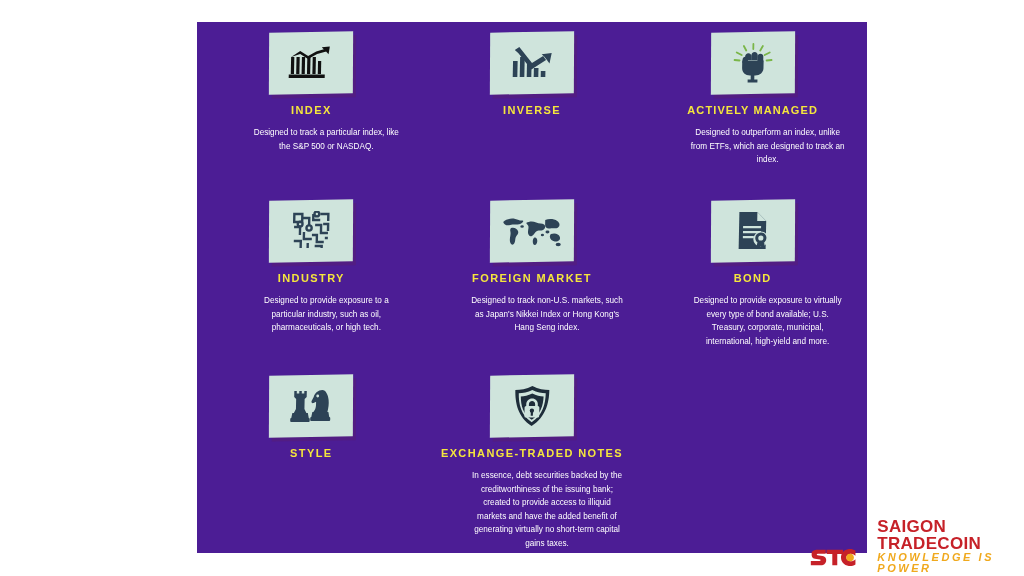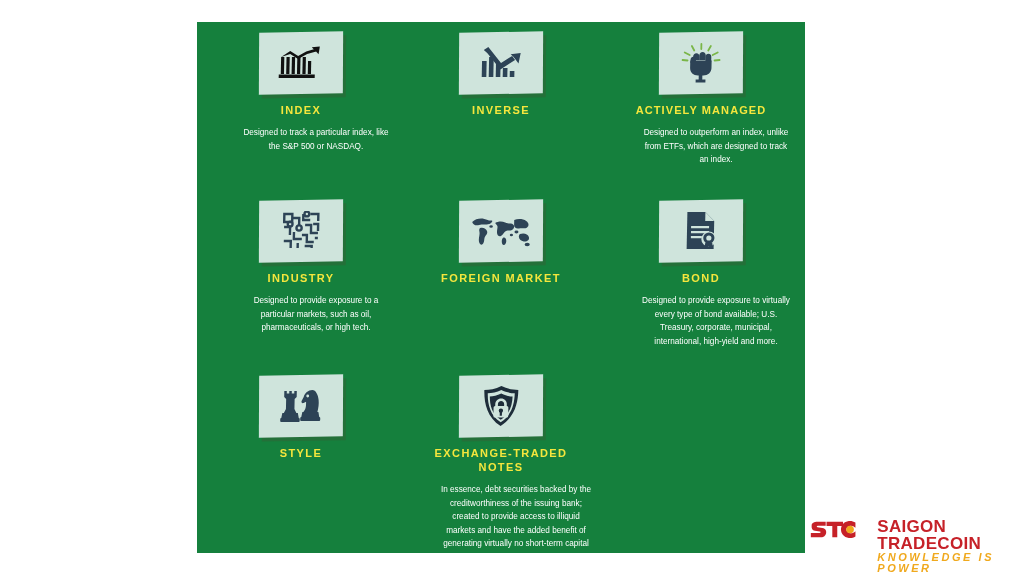--- a/index.html
+++ b/index.html
@@ -12,23 +12,23 @@
     height: 576px;
     position: relative;
     font-family: "Liberation Sans", sans-serif;
     overflow: hidden;
   }
 
   #panel {
     position: absolute;
     left: 197px;
     top: 22px;
-    width: 608px;
+    width: 670px;
     height: 531px;
-    background: #15803d;
+    background: #4c1d95;
   }
 
   #grid {
     position: absolute;
     inset: 0;
     display: grid;
     grid-template-columns: repeat(3, 1fr);
     grid-template-rows: 168px 175px auto;
     padding: 6px 4px 0 4px;
     box-sizing: border-box;
@@ -86,21 +86,21 @@
     max-width: 158px;
     margin-left: 30px;
   }
 
   
   #logo {
     position: absolute;
     left: 810px;
     top: 518px;
     display: flex;
-    align-items: flex-start;
+    align-items: flex-end;
     gap: 21px;
   }
   #logo-mark {
     display: block;
   }
   #logo-text {
     display: flex;
     flex-direction: column;
     line-height: 1;
   }
@@ -215,21 +215,21 @@
               <path d="M3 30 L10 30 L10 37"></path>
               <path d="M17 32 L17 37"></path>
               <path d="M21 24 L26 24 L26 31 L33 31"></path>
               <path d="M24 35 L31 35 L31 37"></path>
               <path d="M34 27 L37 27"></path>
             </g>
           </svg>
         </div>
       </div>
       <div class="c-title">INDUSTRY</div>
-      <div class="c-desc">Designed to provide exposure to a particular markets, such as oil, pharmaceuticals, or high tech.</div>
+      <div class="c-desc">Designed to provide exposure to a particular industry, such as oil, pharmaceuticals, or high tech.</div>
     </div>
 
     <div class="cell">
       <div class="tile-wrap">
         <div class="tile">
           <svg width="62" height="34" viewBox="0 0 62 34">
             <g fill="#2d4356">
               <path d="M2 8 C5 5 10 4 14 5 C17 5.6 19 7 21 6.5 C23 6 22 9 19 10 C16 11 12 10 9 11 C6 12 3 11 2 8 Z"></path>
               <path d="M10 14 C13 13 16 14.5 17 17 C18 19.5 16 21 15 23 C14 25 15 28 13 30 C11 32 9 29 9 26 C9 23 10 20 9.5 18 C9 16 9 15 10 14 Z"></path>
               <path d="M25 9 C28 7 32 7 35 8.5 C38 10 41 9 43 10.5 C45 12 44 15 42 16 C40 17 38 16 36 17 C34 18 33 21 31 22 C29 23 27 21 27 18 C27 15 28 13 27 11.5 C26.4 10.6 25.5 10 25 9 Z"></path>
@@ -238,20 +238,21 @@
               <path d="M50 20 C54 18.5 58 20 59 23 C60 26 57 28 54 27.5 C51 27 49 25 49 22.5 C49 21.4 49.4 20.4 50 20 Z"></path>
               <ellipse cx="57.5" cy="30.5" rx="2.6" ry="1.8"></ellipse>
               <ellipse cx="46.5" cy="18" rx="2" ry="1.4"></ellipse>
               <ellipse cx="41.5" cy="21" rx="1.6" ry="1.2"></ellipse>
               <ellipse cx="21" cy="12.5" rx="1.8" ry="1.3"></ellipse>
             </g>
           </svg>
         </div>
       </div>
       <div class="c-title">FOREIGN MARKET</div>
+      <div class="c-desc">Designed to track non-U.S. markets, such as Japan's Nikkei Index or Hong Kong's Hang Seng index.</div>
     </div>
 
     <div class="cell">
       <div class="tile-wrap">
         <div class="tile">
           <svg width="34" height="40" viewBox="0 0 34 40">
             <g fill="#2d4356">
               <path d="M3 1 L21 1 L30 10 L30 38 L3 38 Z"></path>
               <path d="M21 1 L21 10 L30 10 Z" fill="#cfe4dc"></path>
               <rect x="7" y="15" width="18" height="2.2" fill="#cfe4dc"></rect>

